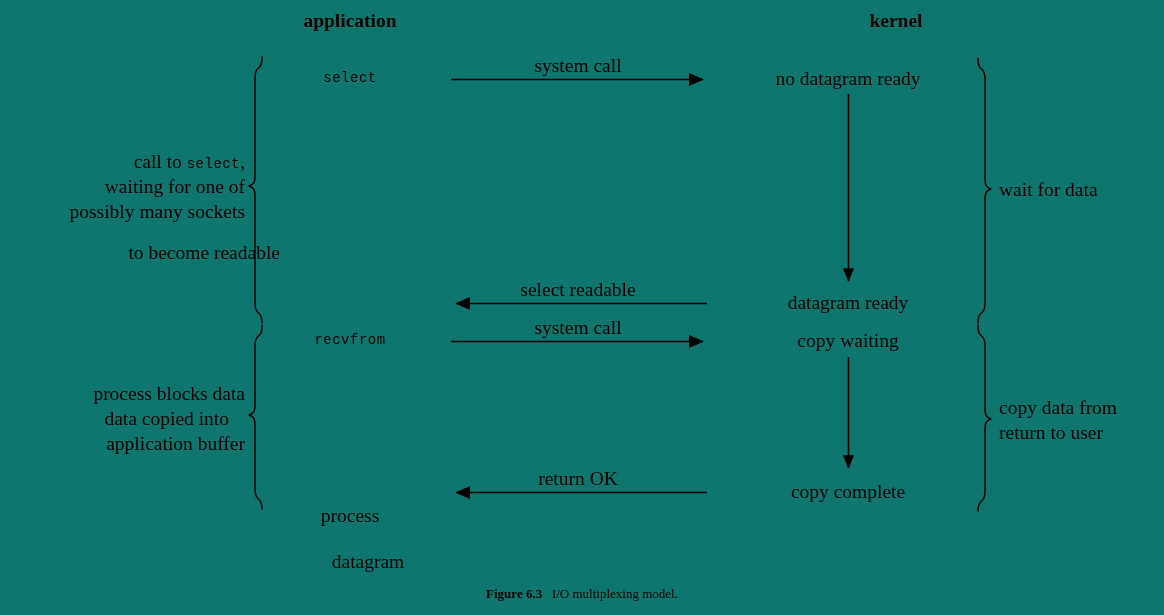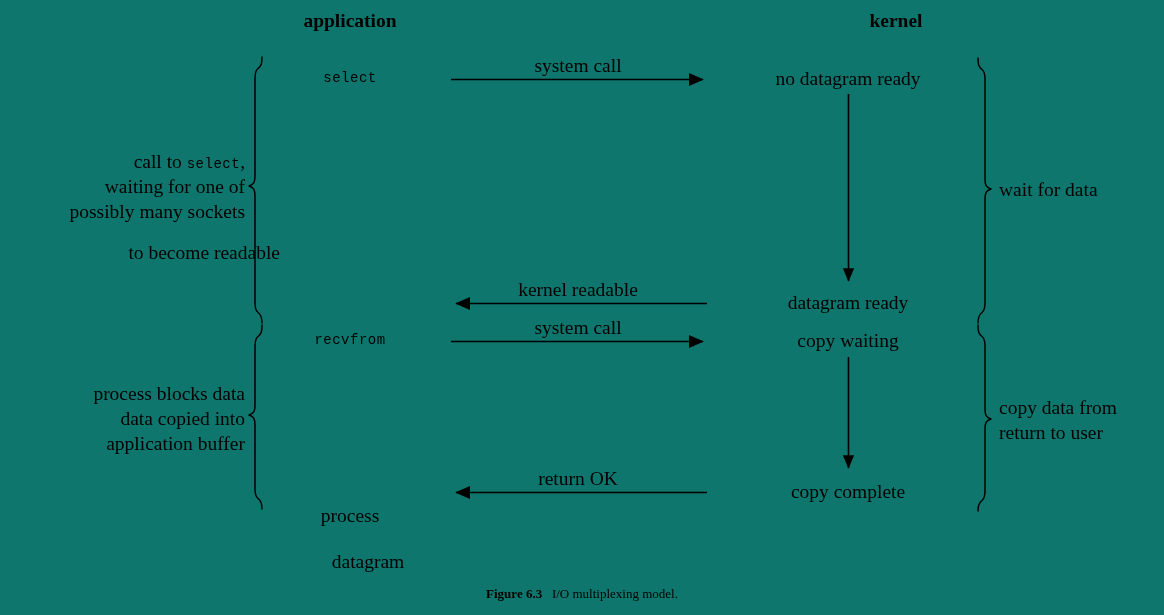--- a/index.html
+++ b/index.html
@@ -160,27 +160,27 @@
   <div class="lbl rgt" style="left:245px; top:149px;"><span>call to </span><span class="mono">select</span><span>,</span></div>
 
   <div class="lbl rgt" style="left:245px; top:174px;">waiting for one of</div>
 
   <div class="lbl rgt" style="left:245px; top:199px;">possibly many sockets</div>
 
   <div class="lbl rgt" style="left:245px; top:240px;margin-left:35px;">to become readable</div>
 
   <div class="lbl rgt" style="left:245px; top:381px;">process blocks data</div>
 
-  <div class="lbl rgt" style="left:245px; top:406px;">data copied into</div>
+  <div class="lbl rgt" style="left:229px; top:406px;">data copied into</div>
 
   <div class="lbl rgt" style="left:245px; top:431px;">application buffer</div>
 
   <div class="lbl ctr" style="left:578px; top:53px;">system call</div>
 
-  <div class="lbl ctr" style="left:578px; top:277px;">kernel readable</div>
+  <div class="lbl ctr" style="left:578px; top:277px;">select readable</div>
 
   <div class="lbl ctr" style="left:578px; top:315px;">system call</div>
 
   <div class="lbl ctr" style="left:578px; top:466px;">return OK</div>
 
   <div class="lbl ctr" style="left:848px; top:66px;text-align:center;">no datagram ready</div>
 
   <div class="lbl ctr" style="left:848px; top:290px;">datagram ready</div>
 
   <div class="lbl ctr" style="left:848px; top:328px;">copy waiting</div>

